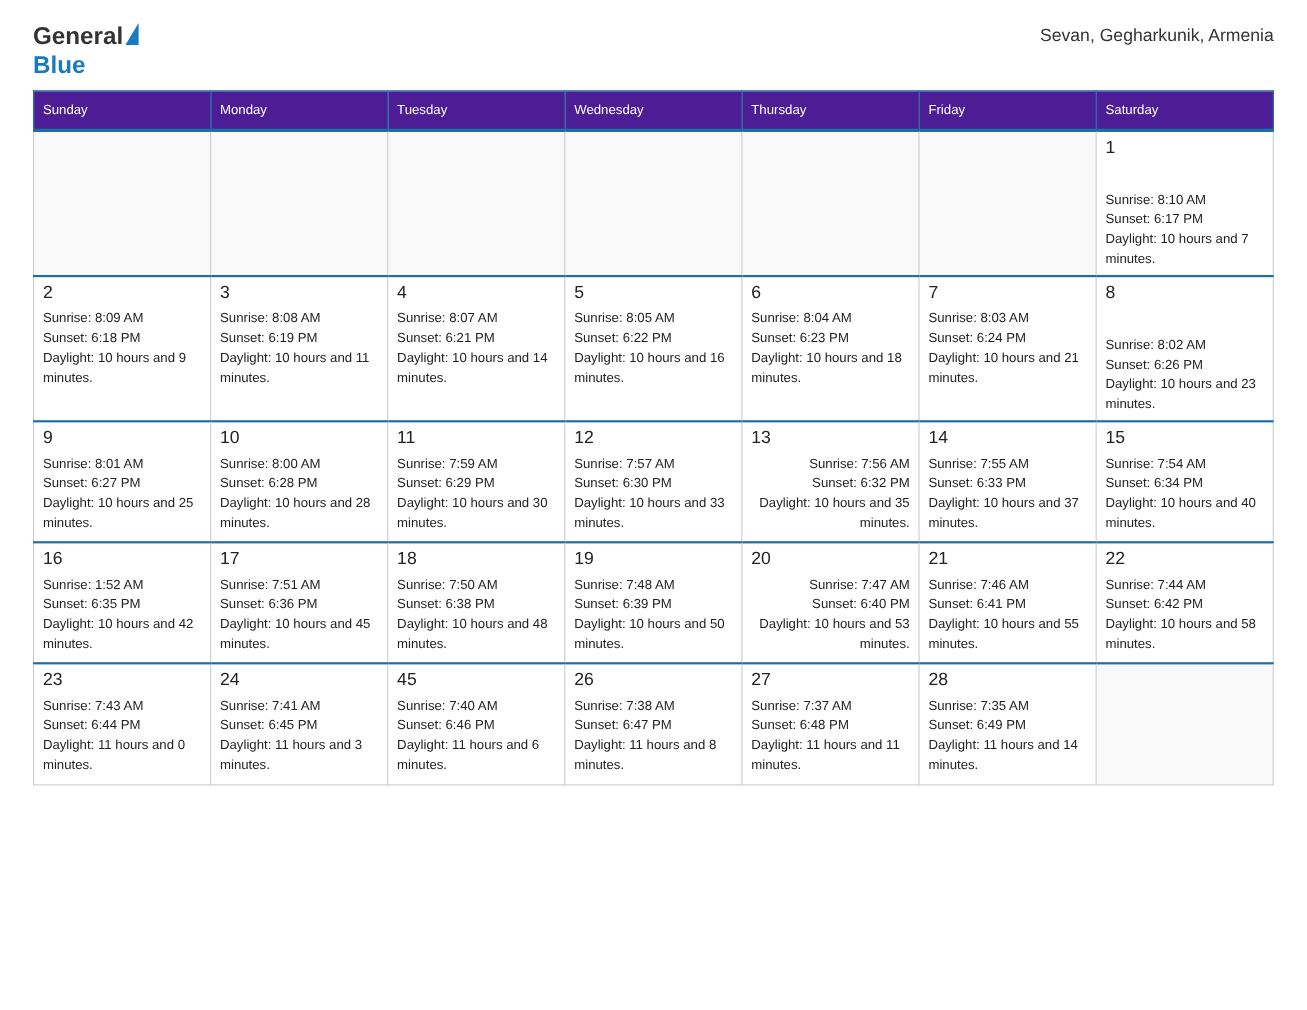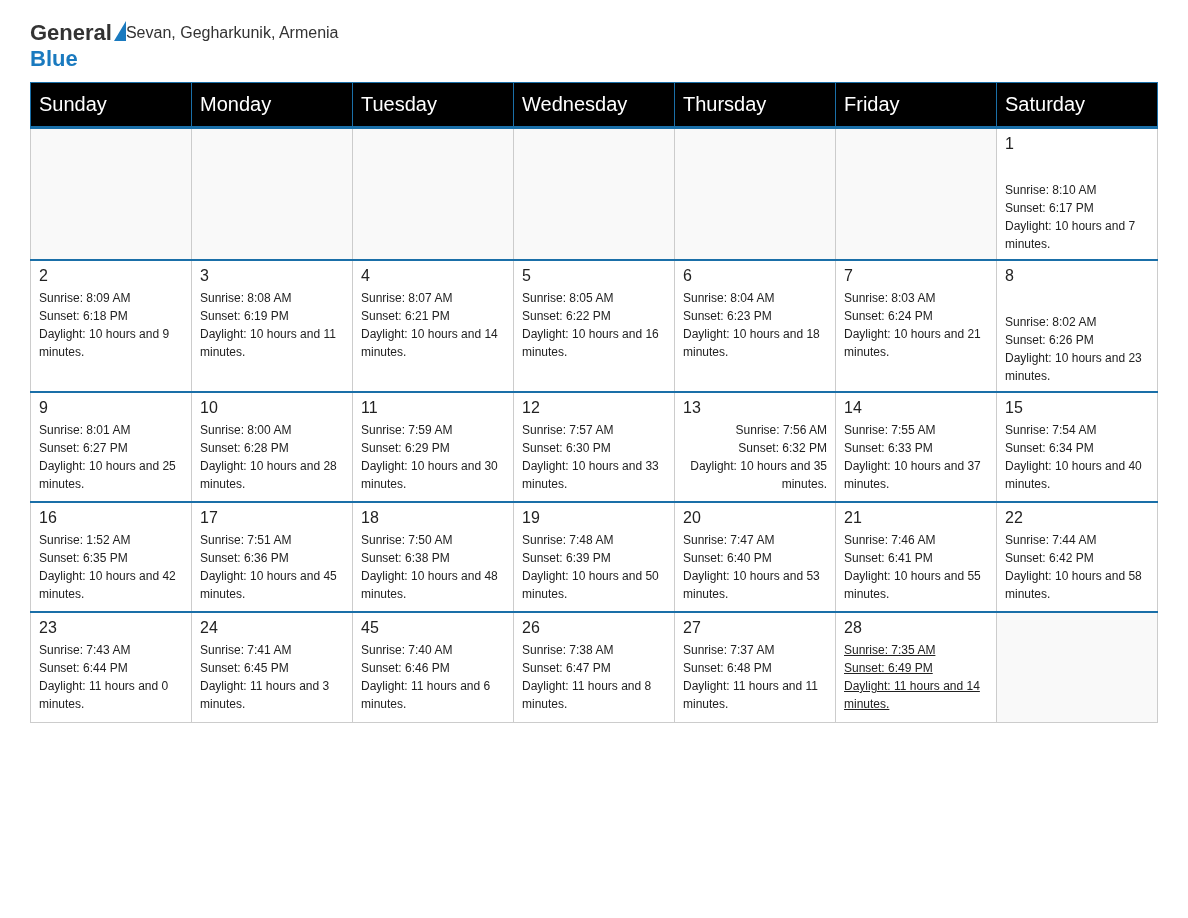--- a/index.html
+++ b/index.html
@@ -5,21 +5,21 @@
     * { box-sizing: border-box; margin: 0; padding: 0; }
     body {
       font-family: Arial, sans-serif;
       background: #fff;
       padding: 20px 30px;
       width: 1188px;
       min-height: 918px;
     }
     .header {
       display: flex;
-      justify-content: flex-start;
+      justify-content: space-between;
       align-items: flex-start;
       margin-bottom: 10px;
     }
     .logo-triangle {
       width: 0;
       height: 0;
       border-left: 12px solid transparent;
       border-bottom: 20px solid #1a7abf;
       margin-left: 2px;
       margin-top: -4px;
@@ -37,24 +37,24 @@
       font-size: 16px;
       color: #333;
       margin-top: 4px;
     }
     .calendar {
       width: 100%;
       border-collapse: collapse;
       margin-top: 10px;
     }
     .calendar th {
-      background: #000000;
+      background: #4c1d95;
       color: #fff;
       padding: 10px 8px;
-      font-size: 20px;
+      font-size: 12px;
       font-weight: normal;
       text-align: left;
       border: 1px solid #1a6fa8;
     }
     .calendar td {
       vertical-align: top;
       padding: 6px 8px;
       border: 1px solid #ccc;
       font-size: 12.5px;
       color: #222;
@@ -242,21 +242,21 @@
 Daylight: 10 hours and 48 minutes.</div>
         </td>
         <td>
           <span class="day-num">19</span>
           <div class="day-info" style="white-space: pre-line;">Sunrise: 7:48 AM
 Sunset: 6:39 PM
 Daylight: 10 hours and 50 minutes.</div>
         </td>
         <td>
           <span class="day-num">20</span>
-          <div class="day-info" style="white-space: pre-line;">Sunrise: 7:47 AM
+          <div class="day-info" style="white-space: pre-line; text-align: right;">Sunrise: 7:47 AM
 Sunset: 6:40 PM
 Daylight: 10 hours and 53 minutes.</div>
         </td>
         <td>
           <span class="day-num">21</span>
           <div class="day-info" style="white-space: pre-line;">Sunrise: 7:46 AM
 Sunset: 6:41 PM
 Daylight: 10 hours and 55 minutes.</div>
         </td>
         <td>
@@ -292,20 +292,20 @@
 Daylight: 11 hours and 8 minutes.</div>
         </td>
         <td>
           <span class="day-num">27</span>
           <div class="day-info" style="white-space: pre-line;">Sunrise: 7:37 AM
 Sunset: 6:48 PM
 Daylight: 11 hours and 11 minutes.</div>
         </td>
         <td>
           <span class="day-num">28</span>
-          <div class="day-info" style="white-space: pre-line; text-decoration: underline;">Sunrise: 7:35 AM
+          <div class="day-info" style="white-space: pre-line;">Sunrise: 7:35 AM
 Sunset: 6:49 PM
 Daylight: 11 hours and 14 minutes.</div>
         </td>
         <td class="empty-cell"></td>
       </tr>
     </tbody>
 </table>
 
 </body></html>

